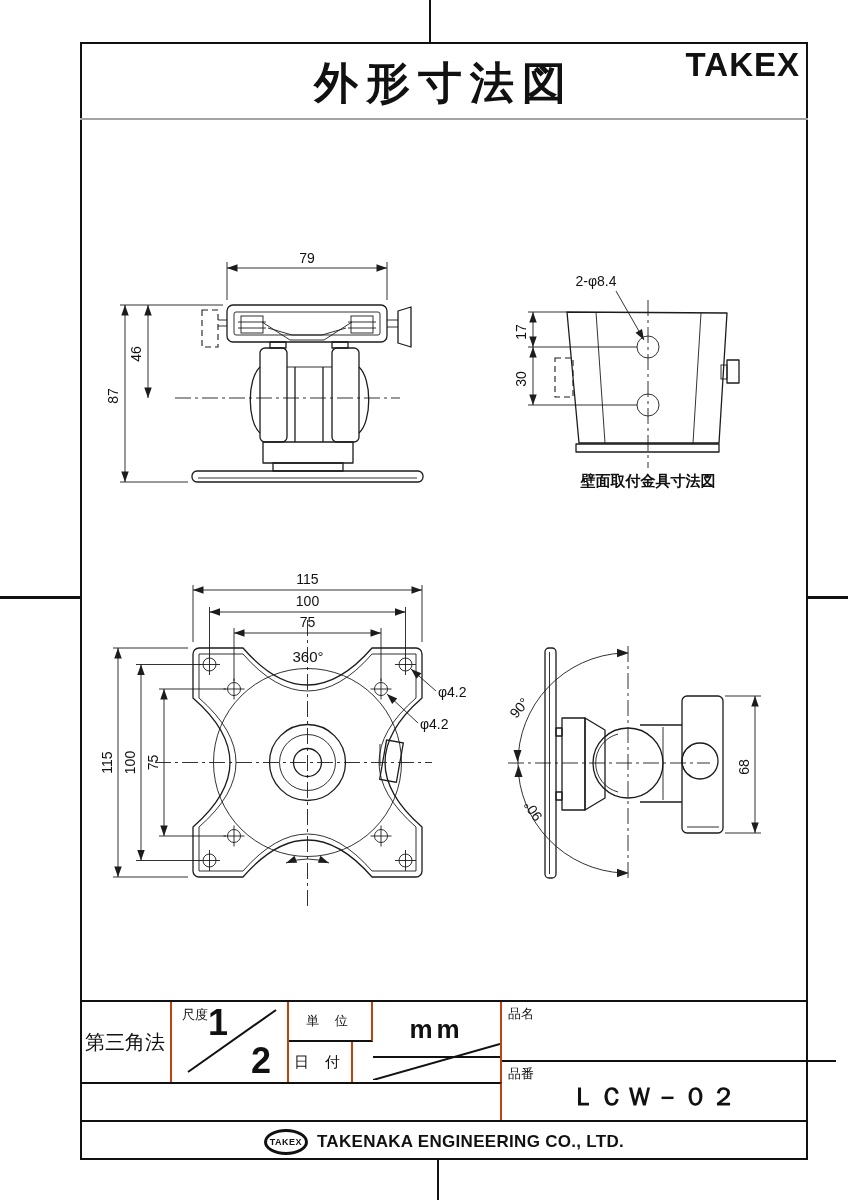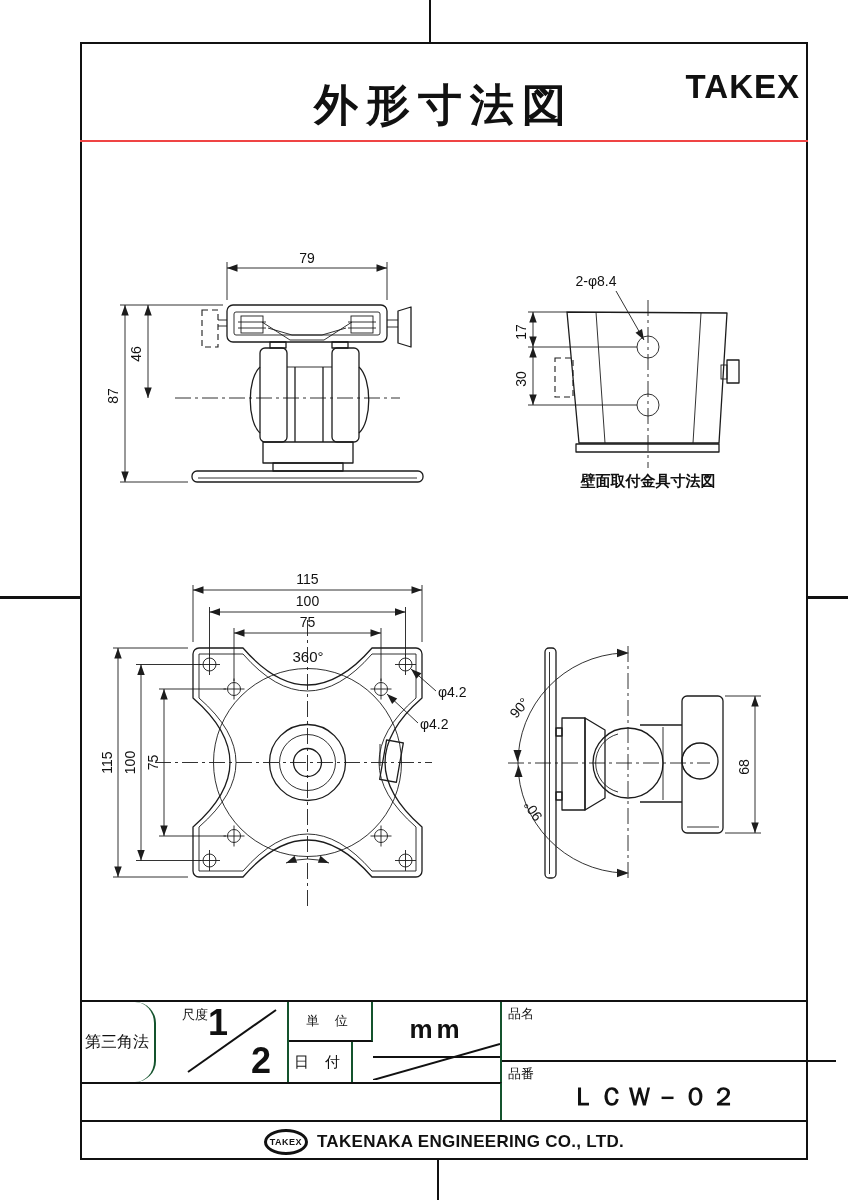--- a/index.html
+++ b/index.html
@@ -5,32 +5,32 @@
   html,body{margin:0;padding:0;background:#fff;}
   .page{position:relative;width:848px;height:1200px;background:#fff;overflow:hidden;
         font-family:"Liberation Sans",sans-serif;color:#111;}
   
   .mark{position:absolute;background:#111;}
   
   .frame{position:absolute;left:80px;top:42px;width:728px;height:1118px;
          border:2px solid #111;box-sizing:border-box;}
   
   .header{position:absolute;left:80px;top:42px;width:728px;height:78px;
-          border-bottom:2px solid #ef4444;box-sizing:border-box;margin-top:22px;}
+          border-bottom:2px solid #a3a3a3;box-sizing:border-box;}
   .title{position:absolute;left:0;right:0;top:12px;text-align:center;
          font-size:44px;font-weight:600;letter-spacing:8px;}
   .brand{position:absolute;right:8px;top:4px;font-size:33px;font-weight:800;letter-spacing:1px;}
   
   .drawing{position:absolute;left:80px;top:120px;width:728px;height:880px;}
   
   .tblock{position:absolute;left:80px;top:1000px;width:728px;height:160px;
           border-top:2px solid #111;box-sizing:border-box;}
   .cell{position:absolute;box-sizing:border-box;}
-  .br{border-right:2px solid #14532d;} .bb{border-bottom:2px solid #111;} .bt{border-top:2px solid #111;}
-  .cell-projection{left:0;top:0;width:76px;height:80px;display:flex;align-items:center;justify-content:center;font-size:16px;border-radius:21px;}
+  .br{border-right:2px solid #c2410c;} .bb{border-bottom:2px solid #111;} .bt{border-top:2px solid #111;}
+  .cell-projection{left:0;top:0;width:92px;height:80px;display:flex;align-items:center;justify-content:center;font-size:20px;}
   .cell-scale{left:96px;top:0;width:113px;height:80px;}
   .scale-label{position:absolute;left:6px;top:4px;font-size:13px;}
   .scale-num{position:absolute;left:32px;top:0px;font-size:36px;font-weight:600;}
   .scale-den{position:absolute;right:16px;bottom:0px;font-size:36px;font-weight:600;}
   .cell-unit-label{left:209px;top:0;width:84px;height:40px;display:flex;align-items:center;justify-content:center;font-size:13px;letter-spacing:6px;}
   .cell-unit-value{left:293px;top:0;width:129px;height:56px;display:flex;align-items:center;justify-content:center;font-size:26px;font-weight:700;letter-spacing:4px;}
   .cell-date-label{left:209px;top:40px;width:64px;height:40px;display:flex;align-items:center;justify-content:center;font-size:15px;letter-spacing:6px;}
   .cell-date-value{left:293px;top:40px;width:129px;height:40px;}
   .cell-strip{left:0;top:80px;width:422px;height:38px;}
   .cell-name{left:422px;top:0;width:334px;height:60px;}

